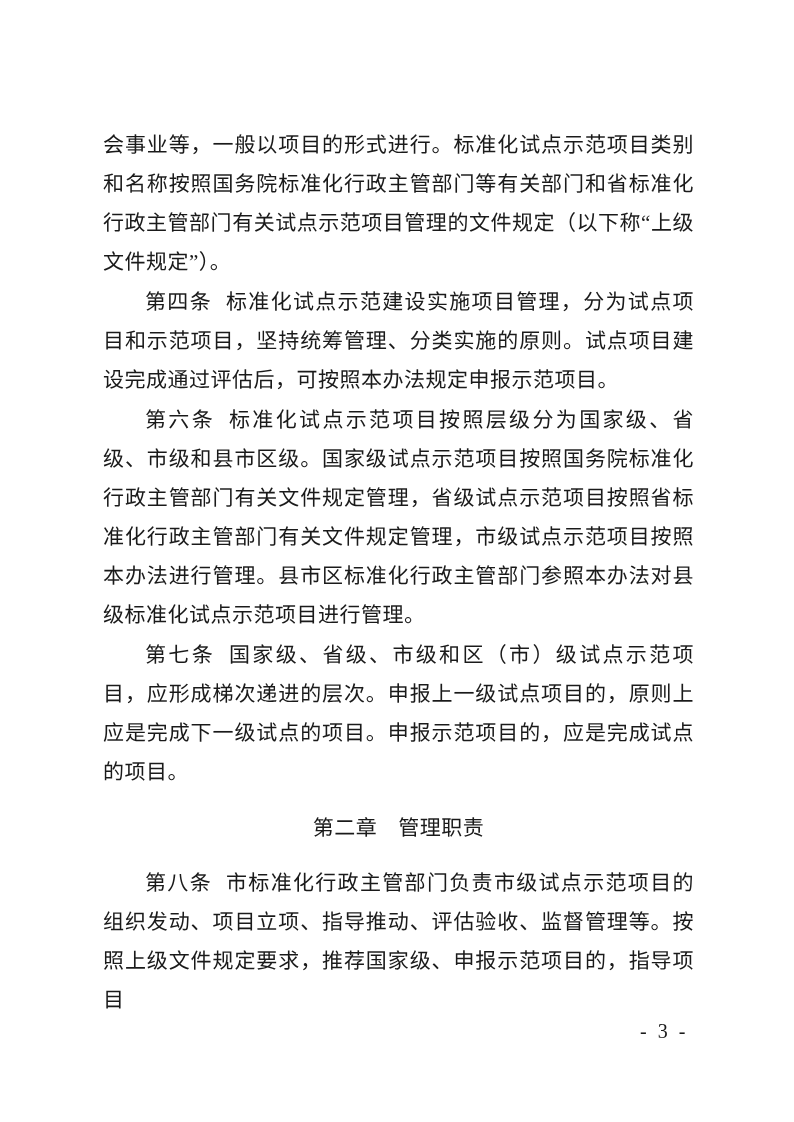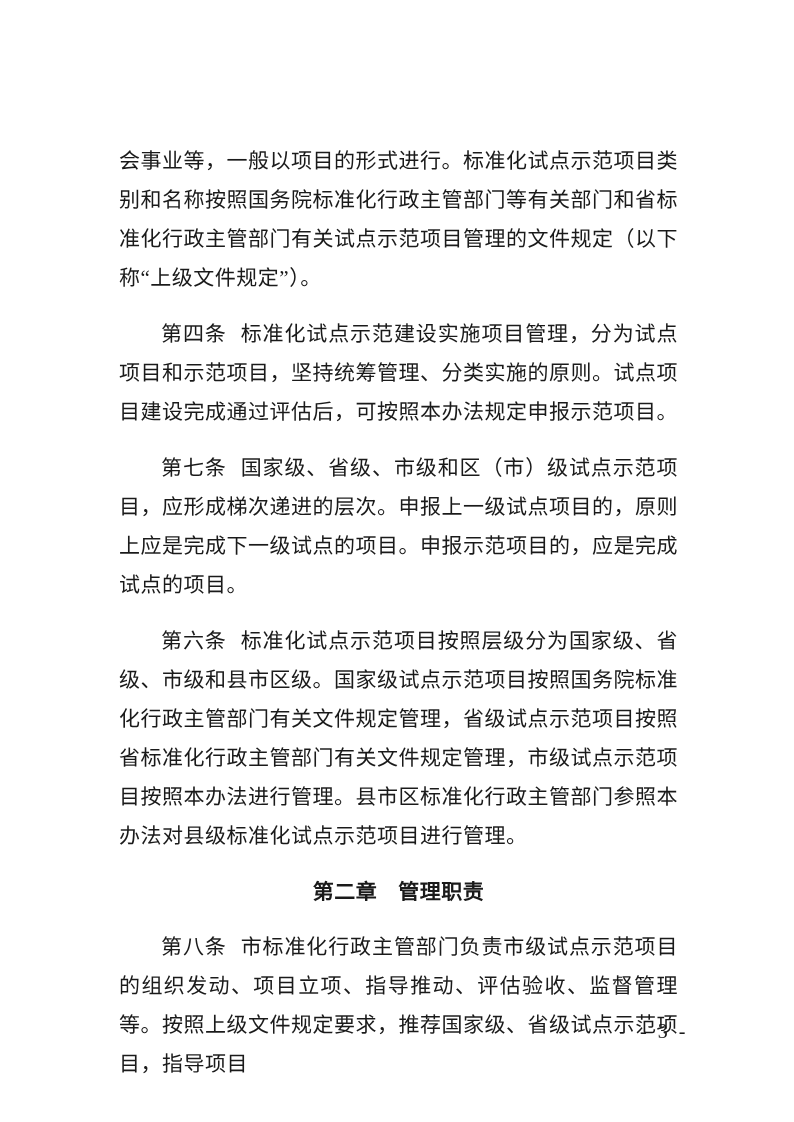--- a/index.html
+++ b/index.html
@@ -21,40 +21,40 @@
     position: absolute;
     left: 103px;
     top: 126px;
     width: 591px;
     font-size: 21px;
     line-height: 39px;
     text-align: justify;
     letter-spacing: 0.5px;
   }
   .para {
-    margin: 16px;
+    margin: 0;
     padding: 0;
     text-indent: 42px; 
   }
   .para.continuation {
     text-indent: 0; 
   }
   .art {
     font-weight: normal;
     font-family: "Liberation Sans", "DejaVu Sans", sans-serif;
     margin-right: 14px;
   }
   .chapter {
-    margin: 0;
+    margin: 16px;
     padding: 0;
     font-size: 21px;
     line-height: 39px;
     text-align: center;
     text-indent: 0;
-    font-weight: bold;
+    font-weight: normal;
     font-family: "Liberation Sans", "DejaVu Sans", sans-serif;
   }
   .chapter .chapter-number {
     margin-right: 21px; 
   }
   .page-number {
     position: absolute;
     top: 1018px;
     left: 640px;
     font-size: 20px;
@@ -71,31 +71,31 @@
   <main class="content">
 
     <p class="para continuation">会事业等，一般以项目的形式进行。标准化试点示范项目类别和名称按照国务院标准化行政主管部门等有关部门和省标准化行政主管部门有关试点示范项目管理的文件规定（以下称“上级文件规定”）。</p>
 
     <p class="para">
       <span class="art">第四条</span><span>标准化试点示范建设实施项目管理，分为试点项目和示范项目，坚持统筹管理、分类实施的原则。试点项目建设完成通过评估后，可按照本办法规定申报示范项目。</span>
     </p>
 
 
     <p class="para">
-      <span class="art">第七条</span><span>国家级、省级、市级和区（市）级试点示范项目，应形成梯次递进的层次。申报上一级试点项目的，原则上应是完成下一级试点的项目。申报示范项目的，应是完成试点的项目。</span>
+      <span class="art">第六条</span><span>标准化试点示范项目按照层级分为国家级、省级、市级和县市区级。国家级试点示范项目按照国务院标准化行政主管部门有关文件规定管理，省级试点示范项目按照省标准化行政主管部门有关文件规定管理，市级试点示范项目按照本办法进行管理。县市区标准化行政主管部门参照本办法对县级标准化试点示范项目进行管理。</span>
     </p>
 
     <p class="para">
-      <span class="art">第六条</span><span>标准化试点示范项目按照层级分为国家级、省级、市级和县市区级。国家级试点示范项目按照国务院标准化行政主管部门有关文件规定管理，省级试点示范项目按照省标准化行政主管部门有关文件规定管理，市级试点示范项目按照本办法进行管理。县市区标准化行政主管部门参照本办法对县级标准化试点示范项目进行管理。</span>
+      <span class="art">第七条</span><span>国家级、省级、市级和区（市）级试点示范项目，应形成梯次递进的层次。申报上一级试点项目的，原则上应是完成下一级试点的项目。申报示范项目的，应是完成试点的项目。</span>
     </p>
 
     <h2 class="chapter">
       <span class="chapter-number">第二章</span><span class="chapter-title">管理职责</span>
     </h2>
 
     <p class="para">
-      <span class="art">第八条</span><span>市标准化行政主管部门负责市级试点示范项目的组织发动、项目立项、指导推动、评估验收、监督管理等。按照上级文件规定要求，推荐国家级、省级试点示范项目，指导项目</span>
+      <span class="art">第八条</span><span>市标准化行政主管部门负责市级试点示范项目的组织发动、项目立项、指导推动、评估验收、监督管理等。按照上级文件规定要求，推荐国家级、申报示范项目的，指导项目</span>
     </p>
 
   </main>
 
   <footer class="page-number">- 3 -</footer>
 </div>
 
 </body></html>

